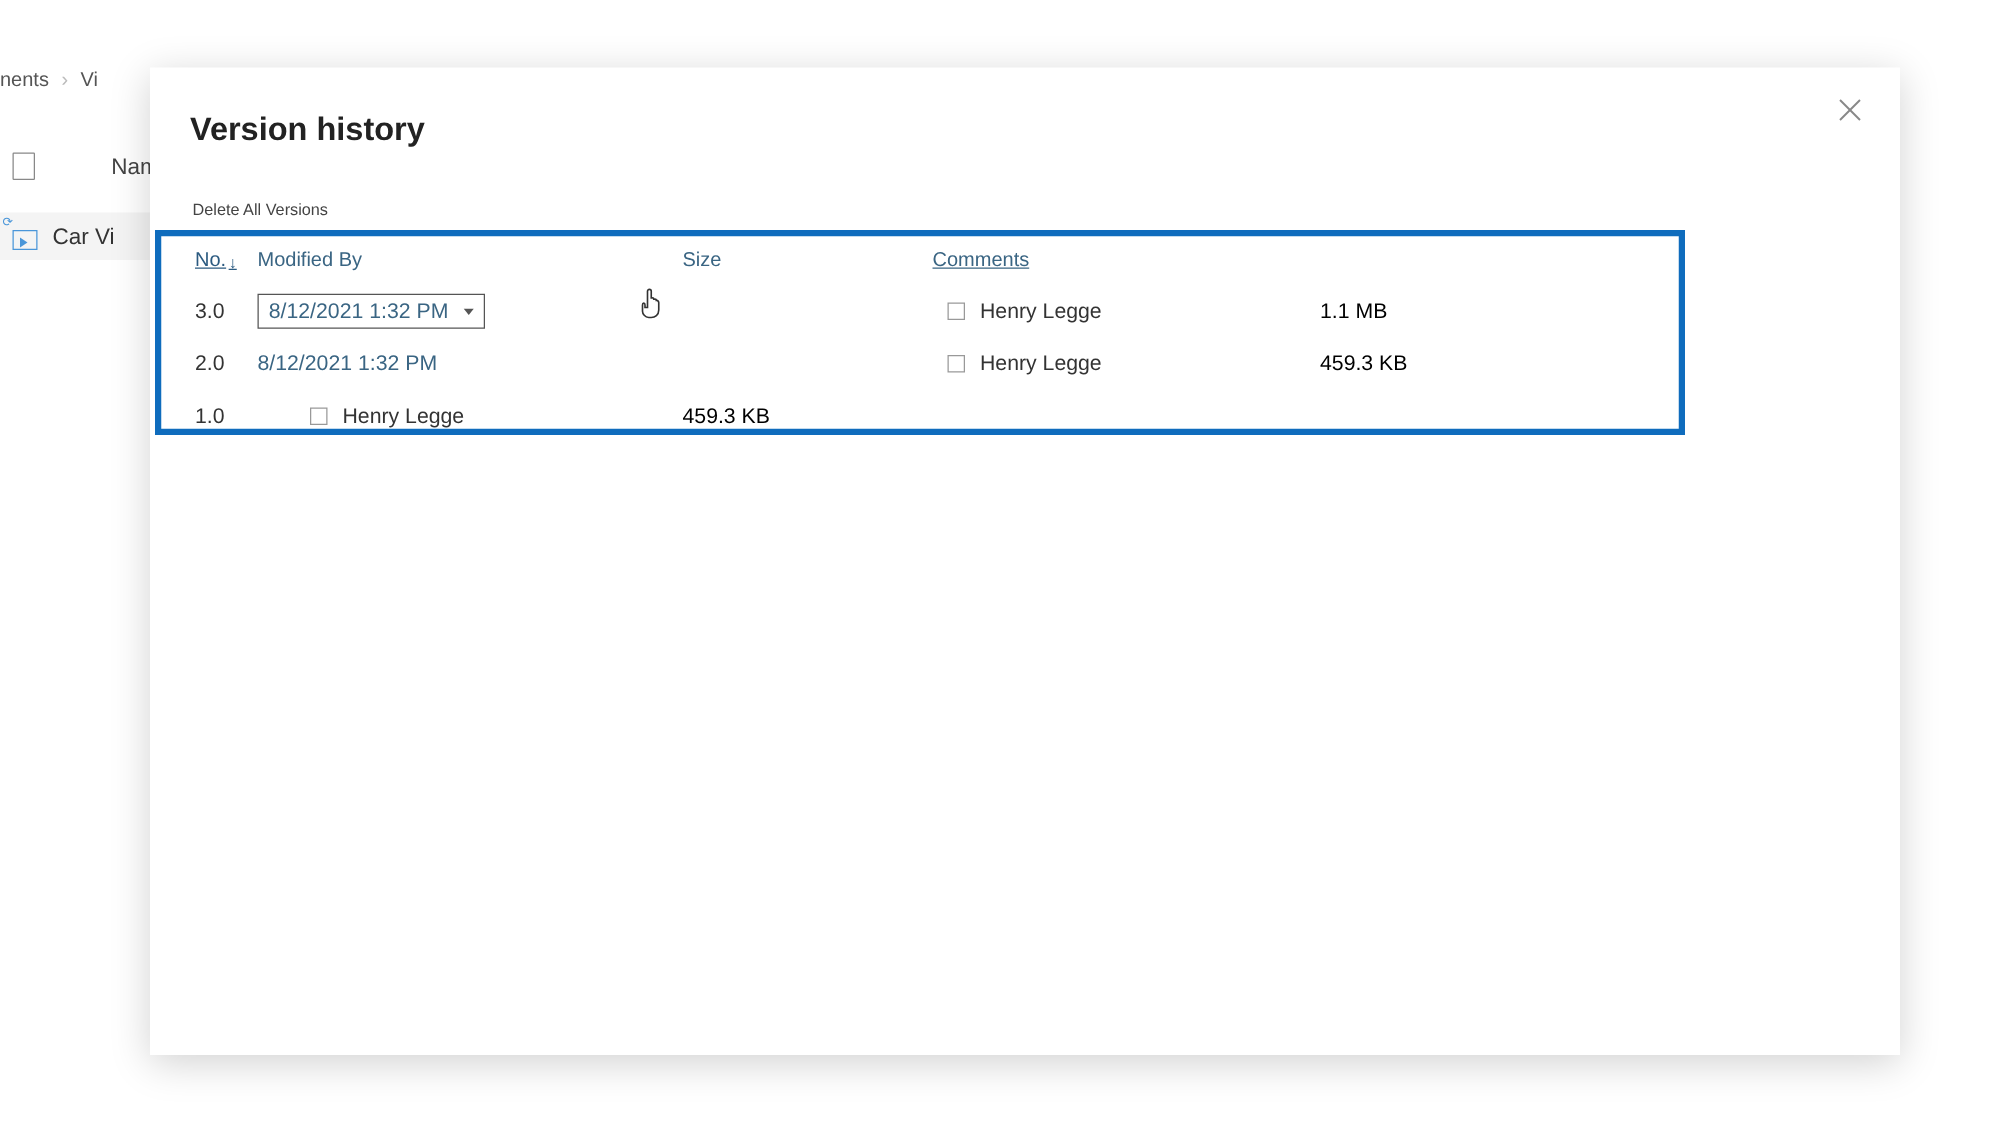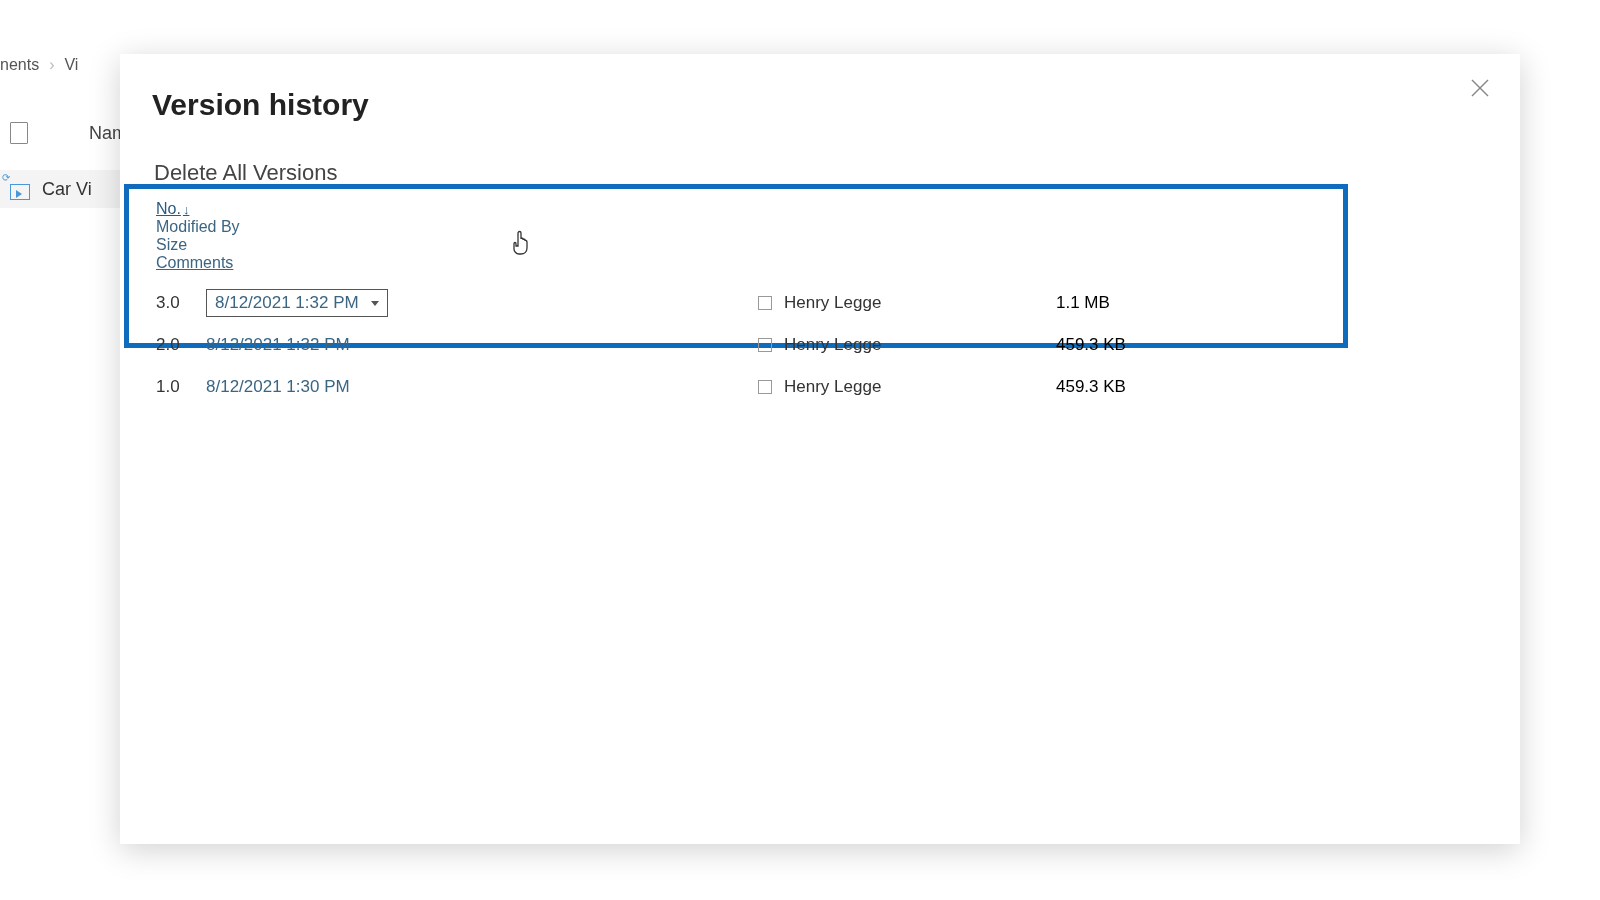--- a/index.html
+++ b/index.html
@@ -104,21 +104,21 @@
       left: 120px;
       width: 1400px;
       height: 790px;
       background: #ffffff;
       box-shadow: 0 6px 30px rgba(0,0,0,0.18);
     }
     .dialog-title {
       position: absolute;
       top: 34px;
       left: 32px;
-      font-size: 30px;
+      font-size: 26px;
       font-weight: 600;
       color: #222;
     }
     .close-button {
       position: absolute;
       top: 18px;
       right: 24px;
       width: 32px;
       height: 32px;
       cursor: pointer;
@@ -129,21 +129,21 @@
     .close-button svg {
       width: 20px;
       height: 20px;
       stroke: #888;
       stroke-width: 1.5;
     }
     .delete-all {
       position: absolute;
       top: 106px;
       left: 34px;
-      font-size: 22px;
+      font-size: 13px;
       color: #444;
       cursor: pointer;
     }
 
     .highlight-box {
       position: absolute;
       top: 130px;
       left: 4px;
       width: 1224px;
       height: 164px;
@@ -152,25 +152,24 @@
     }
 
     .table-area {
       position: absolute;
       top: 146px;
       left: 36px;
       width: 1180px;
     }
     .th-row {
       display: flex;
-      align-items: flex-start;
+      align-items: flex-end;
       font-size: 16px;
       color: #345e7d;
       margin-bottom: 10px;
-      flex-direction: column;
     }
     .th-no {
       width: 50px;
       text-decoration: underline;
       color: #2b5a80;
       display: flex;
       align-items: center;
       gap: 2px;
     }
     .th-modified {
@@ -331,23 +330,20 @@
       </div>
       <div class="cell-modified-by">
         <span class="person-icon"></span>
         <span>Henry Legge</span>
       </div>
       <div class="cell-size">459.3 KB</div>
     </div>
 
     <div class="data-row">
       <div class="cell-no">1.0</div>
-      <div class="cell-modified">
-        <span class="modified-link">8/12/2021 1:30 PM</span>
-      </div>
       <div class="cell-modified-by">
         <span class="person-icon"></span>
         <span>Henry Legge</span>
       </div>
       <div class="cell-size">459.3 KB</div>
     </div>
   </div>
 
   <svg class="cursor-hand" width="24" height="28" viewBox="0 0 24 28">
     <path d="M8 4 C8 2 11 2 11 4 L11 10 C11 9 13 9 13 10 L13 11 C13 10 15 10 15 11 L15 12 C15 11 17 11 17 13 L17 19 C17 23 14 25 11 25 L9 25 C6 25 4 22 4 20 L4 15 C4 13 6 13 6 15 L6 17 L8 17 Z" fill="white" stroke="#333" stroke-width="1.3"></path>

